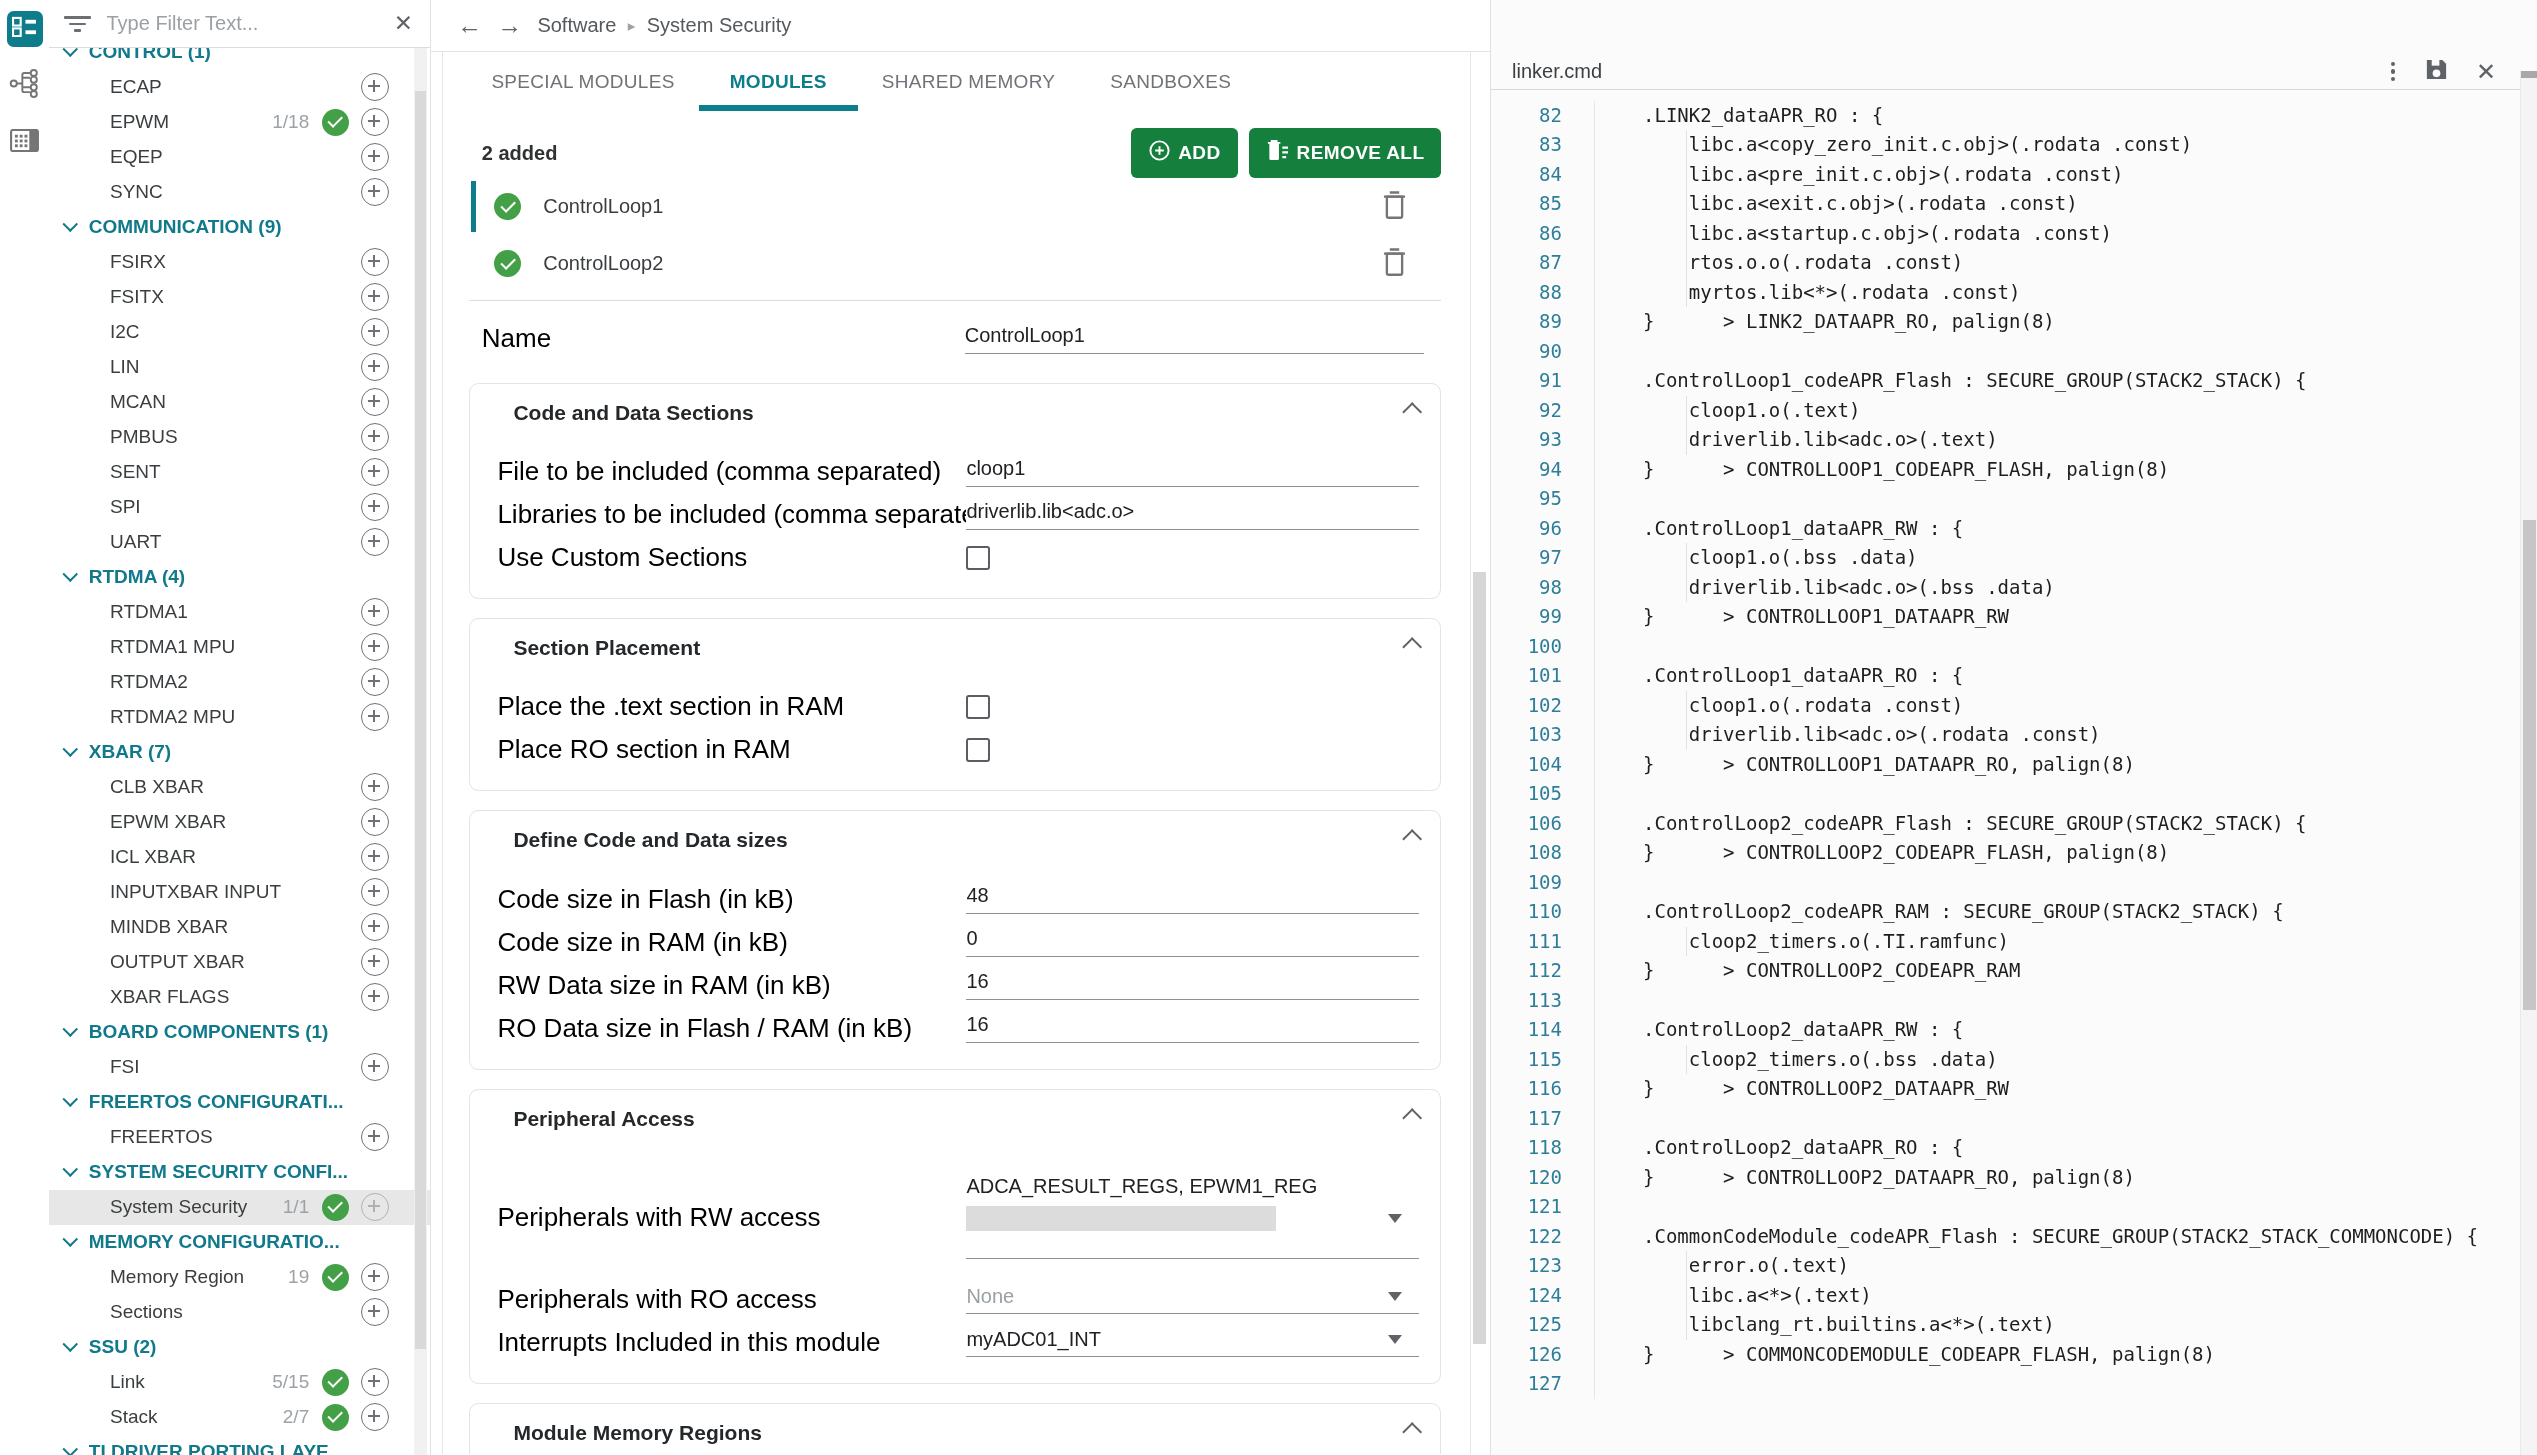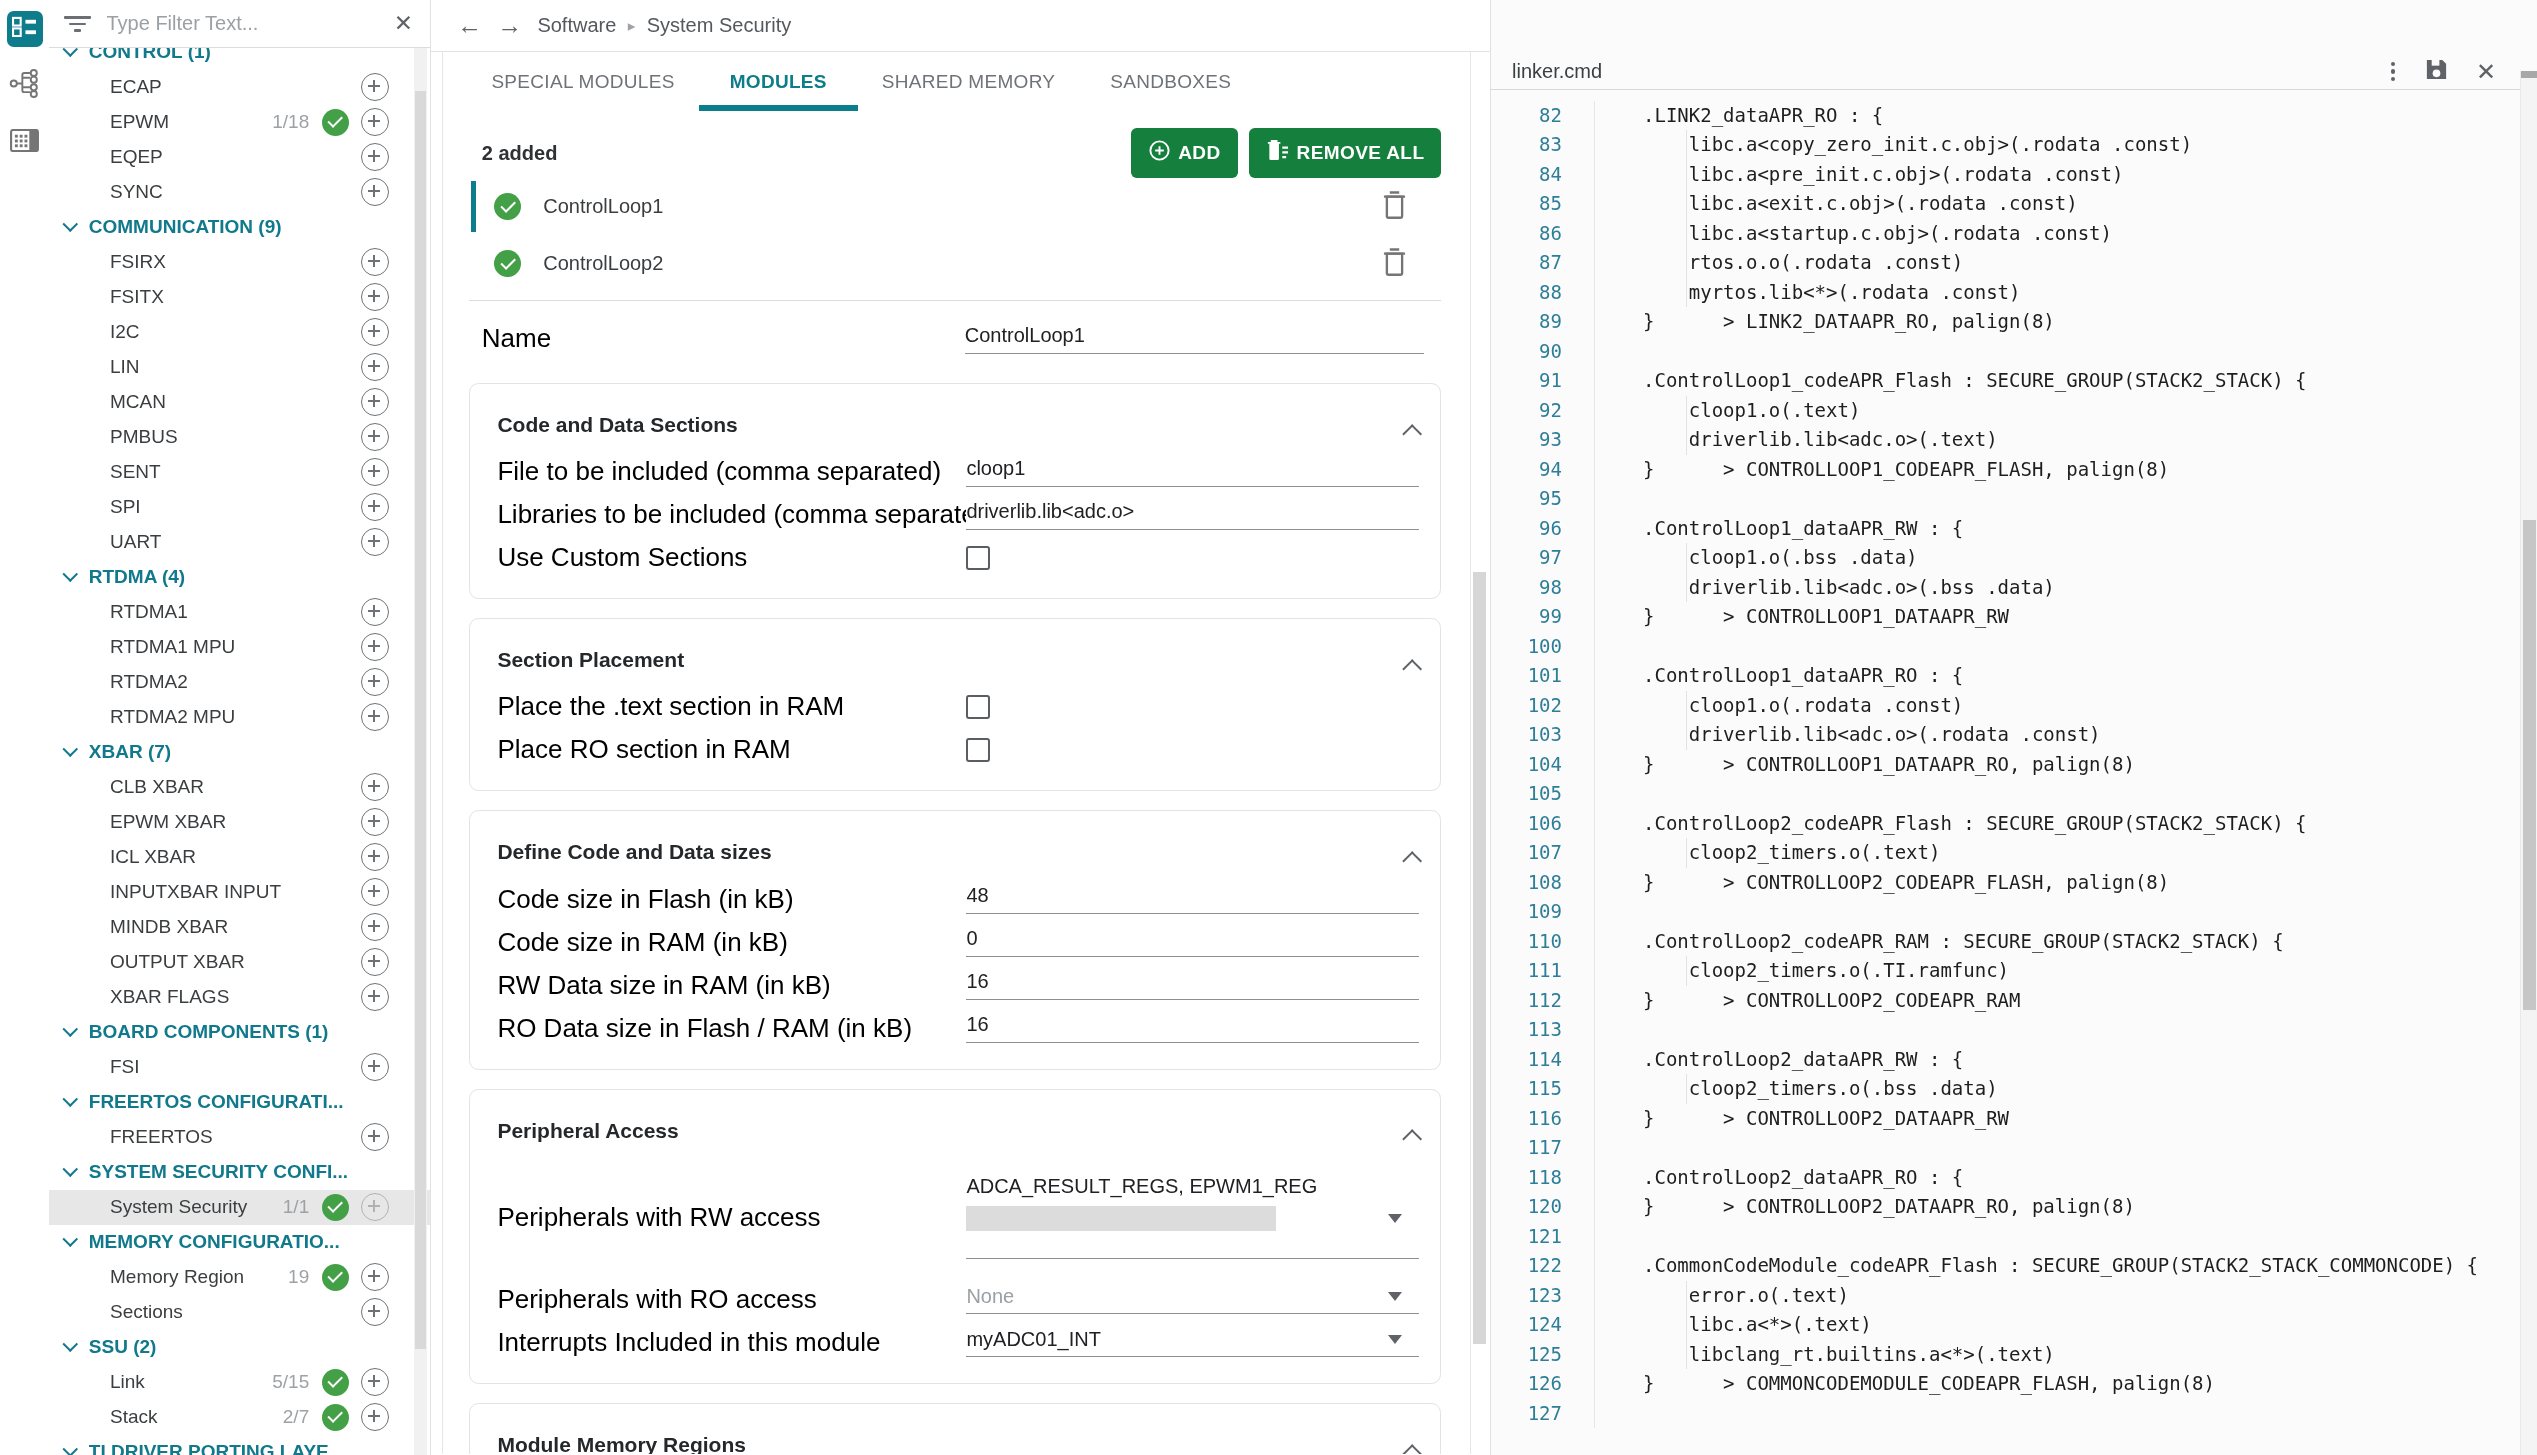--- a/index.html
+++ b/index.html
@@ -63,21 +63,21 @@
   .inst .iname { margin-left:9.5px; font-size:20px; color:#3b3e40; }
   .inst .trash { margin-left:auto; margin-right:32px; cursor:pointer; }
   .hdiv { border-top:1px solid #dcdcdc; margin-top:7.6px; }
   .name-row { margin-top:13.3px; display:grid; grid-template-columns:483px 1fr; align-items:center; padding-left:12.4px; padding-right:17px; height:50px; }
   .flabel { color:#000000; font-size:26px; white-space:nowrap; overflow:hidden; }
   .fval { display:flex; flex-direction:column; justify-content:center; }
   .fvalue { color:#202124; font-size:20px; white-space:nowrap; }
   .fvalue.ph { color:#9aa0a4; }
   .uline { border-bottom:1.9px solid #8d9093; margin-top:5.7px; }
   .card { margin-top:19px; border:1.4px solid #e3e3e3; border-radius:9.5px; padding:17px 21px 19px 27px; }
-  .card-head { display:flex; align-items:flex-end; height:36px; }
+  .card-head { display:flex; align-items:flex-start; height:36px;margin-left:16px; }
   .card-title { font-weight:bold; font-size:21px; color:#25282a; }
   .chev-up,.chev-down { margin-left:auto; width:14.3px; height:14.3px; border-left:2.4px solid #5f6368; border-top:2.4px solid #5f6368; cursor:pointer; flex:none; }
   .chev-up   { transform:rotate(45deg) translate(2.9px,2.9px); }
   .card .rows { margin-top:13.3px; }
   .frow { display:grid; grid-template-columns:469px 1fr; align-items:center; min-height:43px; padding-right:0; }
   .cb { width:24px; height:24px; border:2.4px solid #5a5e62; border-radius:2.9px; cursor:pointer; }
   .selrow { display:flex; align-items:center; }
   .caret { width:0; height:0; border-left:7.6px solid transparent; border-right:7.6px solid transparent; border-top:9.5px solid #5f6368; margin-left:auto; margin-right:17px; cursor:pointer; }
   .frow.multi { min-height:122px; }
   .chipbar { width:310px; height:25px; background:#dcdcdc; }
@@ -647,24 +647,20 @@
         </div>
         <div class="cl">
           <span class="ln">105</span>
           <span class="ct"></span>
         </div>
         <div class="cl">
           <span class="ln">106</span>
           <span class="ct">.ControlLoop2_codeAPR_Flash : SECURE_GROUP(STACK2_STACK) {</span>
         </div>
         <div class="cl">
-          <span class="ln">107</span>
-          <span class="ct indent">    cloop2_timers.o(.text)</span>
-        </div>
-        <div class="cl">
           <span class="ln">108</span>
           <span class="ct">}      &gt; CONTROLLOOP2_CODEAPR_FLASH, palign(8)</span>
         </div>
         <div class="cl">
           <span class="ln">109</span>
           <span class="ct"></span>
         </div>
         <div class="cl">
           <span class="ln">110</span>
           <span class="ct">.ControlLoop2_codeAPR_RAM : SECURE_GROUP(STACK2_STACK) {</span>

